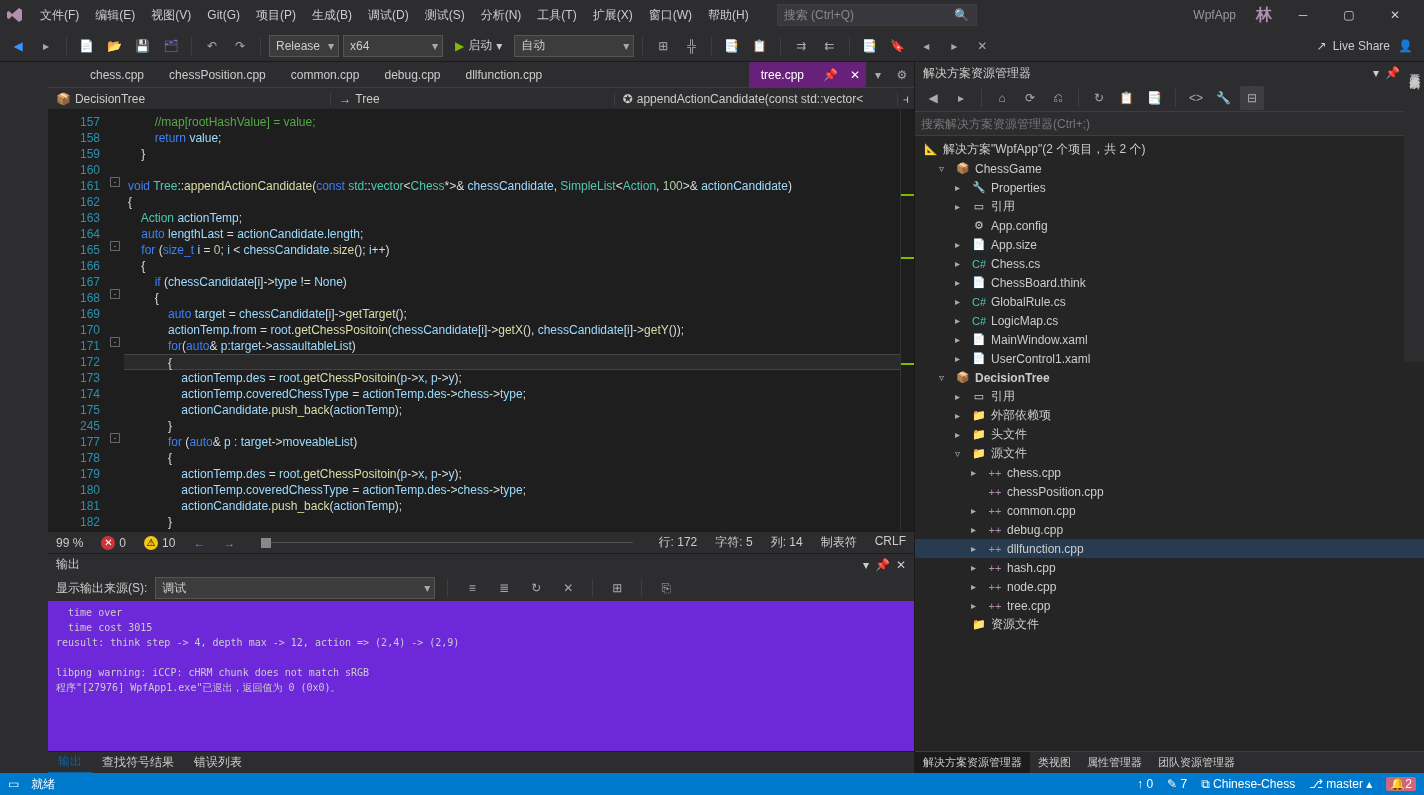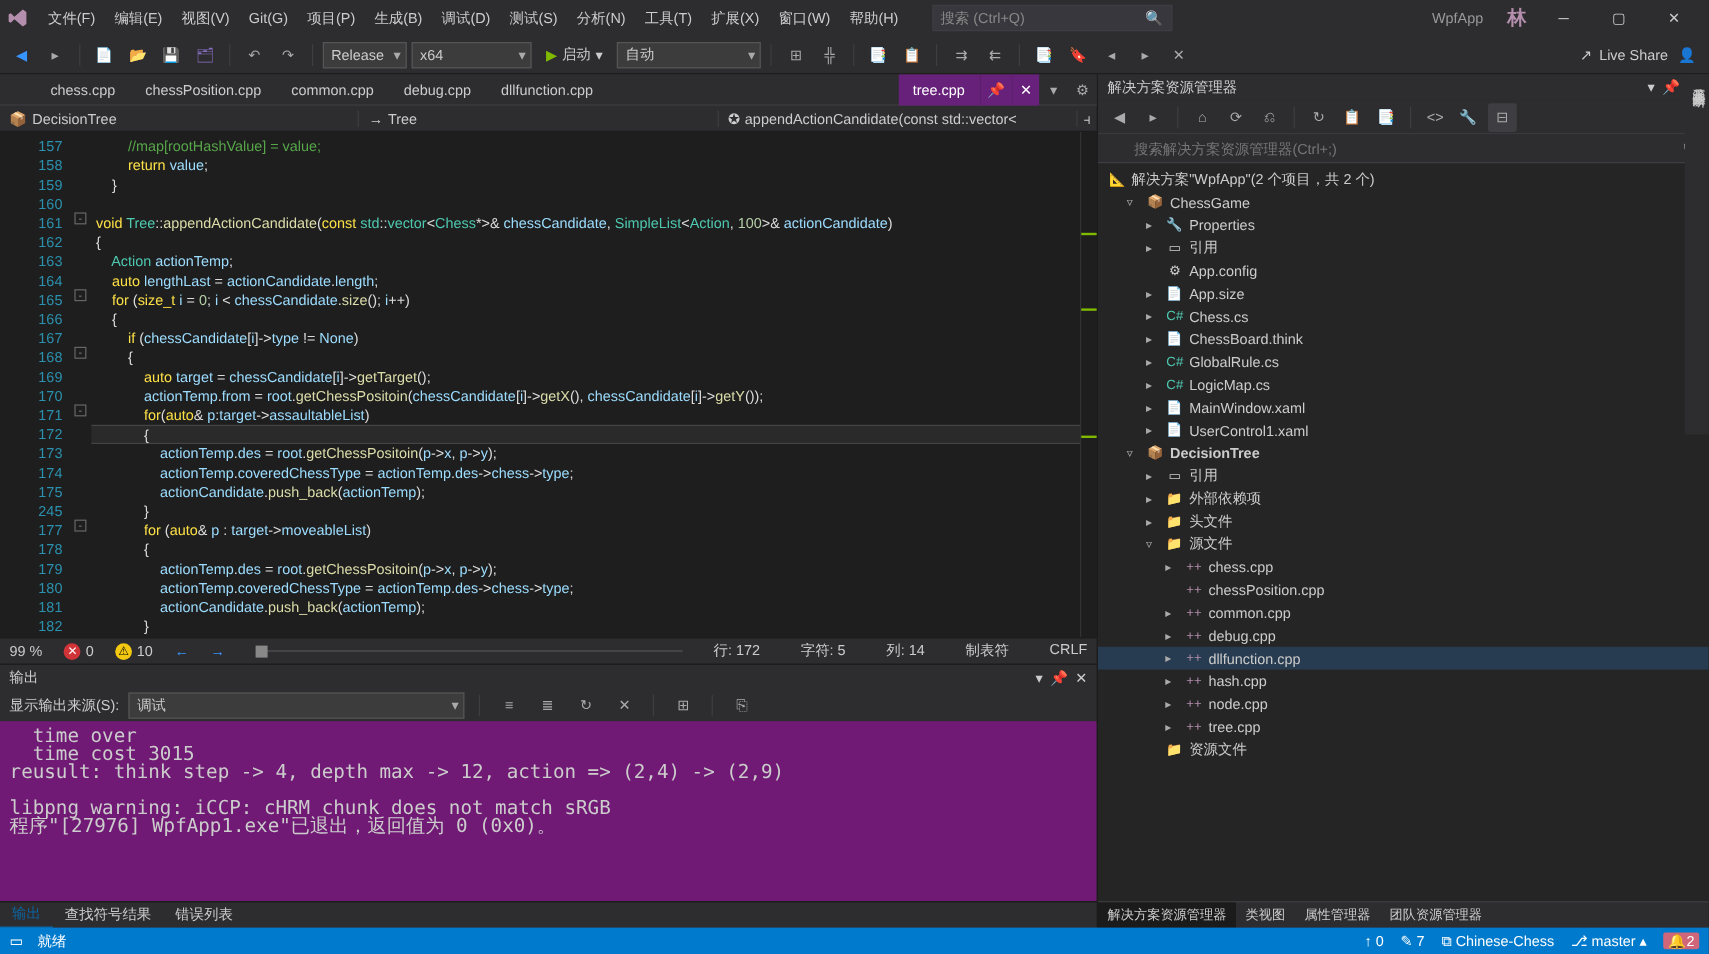--- a/index.html
+++ b/index.html
@@ -18,21 +18,21 @@
 
 .toolbar { height:32px; background:#2d2d30; border-bottom:1px solid #1b1b1b; display:flex; align-items:center; padding:0 6px; gap:4px; }
 .tbtn { width:24px; height:24px; display:flex; align-items:center; justify-content:center; border-radius:2px; cursor:pointer; color:#aaa; }
 .tsep { width:1px; height:18px; background:#3e3e42; margin:0 4px; }
 .combo { height:22px; background:#3c3c3c; border:1px solid #555; color:#ccc; padding:0 18px 0 6px; display:flex; align-items:center; position:relative; min-width:70px; cursor:pointer; }
 .combo::after { content:"▾"; position:absolute; right:4px; color:#aaa; }
 .startbtn { display:flex; align-items:center; gap:4px; color:#ccc; padding:0 8px; }
 .startbtn .play { color:#7fba00; }
 
 
-.main { display:flex; height:calc(795px - 30px - 32px - 22px); }
+.main { display:flex; height:calc(795px - 30px - 32px - 22px);padding-left:48px; }
 .editor-area { flex:1; display:flex; flex-direction:column; min-width:0; }
 .right-panel { width:510px; background:#252526; border-left:1px solid #1b1b1b; display:flex; flex-direction:column; }
 
 
 .etabs { height:26px; background:#2d2d30; display:flex; align-items:center; border-bottom:1px solid #3e3e42; padding-left:30px; position:relative; }
 .etab { padding:0 12px; height:26px; display:flex; align-items:center; color:#ccc; cursor:pointer; border-right:1px solid transparent; }
 .etab.active { background:#68217a; color:#fff; }
 .etabs .active-close { background:#68217a; color:#fff; padding:0 6px; height:26px; display:flex; align-items:center; gap:6px; }
 
 
@@ -41,52 +41,52 @@
 
 
 .codewrap { flex:1; display:flex; background:#1e1e1e; overflow:hidden; font-family:Consolas,"NSimSun",monospace; }
 .gutter { width:62px; background:#1e1e1e; color:#2b91af; text-align:right; padding:4px 10px 4px 0; line-height:16px; font-size:12px; }
 .gline { height:16px; }
 .fold { width:14px; position:relative; }
 .fmark { position:absolute; width:10px; height:10px; border:1px solid #666; color:#888; font-size:9px; display:flex; align-items:center; justify-content:center; cursor:pointer; }
 .code { flex:1; padding:4px 0; line-height:16px; font-size:12px; white-space:pre; color:#dcdcdc; overflow:hidden; }
 .cline { height:16px; padding-left:4px; }
 .cline.hl { background:#2a2a2a; border-top:1px solid #444; border-bottom:1px solid #444; }
-.kw { color:#fde047; }
+.kw { color:#3b82f6; }
 .tp { color:#4ec9b0; }
 .fn { color:#dcdcaa; }
 .cm { color:#57a64a; }
 .nm { color:#b5cea8; }
 .id { color:#9cdcfe; }
 .scrollmap { width:14px; background:#1e1e1e; border-left:1px solid #333; position:relative; }
 .scrollmap .mk { position:absolute; width:100%; height:2px; }
 
 
 .edstat { height:22px; background:#2d2d30; border-top:1px solid #1b1b1b; display:flex; align-items:center; padding:0 8px; color:#ccc; gap:18px; }
 .edstat .err { display:flex; align-items:center; gap:4px; }
 .edstat .badge { width:14px; height:14px; border-radius:50%; display:flex; align-items:center; justify-content:center; font-size:10px; }
-.edstat .right { margin-left:auto; display:flex; gap:34px; }
+.edstat .right { margin-left:auto; display:flex; gap:18px; }
 
 
 .out-hdr { height:22px; background:#2d2d30; border-top:1px solid #1b1b1b; display:flex; align-items:center; padding:0 8px; color:#ccc; }
 .out-hdr .ttl { flex:1; }
 .out-tools { height:26px; background:#2d2d30; display:flex; align-items:center; padding:0 8px; gap:8px; color:#ccc; }
-.out-body { flex:1; background:#701a75; color:#ccc; font-family:"NSimSun",Consolas,monospace; font-size:16px; padding:4px 8px; white-space:pre; overflow:auto; line-height:15px; }
+.out-body { flex:1; background:#6d28d9; color:#ccc; font-family:"NSimSun",Consolas,monospace; font-size:10px; padding:4px 8px; white-space:pre; overflow:auto; line-height:15px; }
 .out-tabs { height:22px; background:#2d2d30; border-top:1px solid #1b1b1b; display:flex; align-items:center; }
 .out-tab { padding:0 10px; color:#ccc; height:22px; display:flex; align-items:center; cursor:pointer; }
 .out-tab.active { color:#0e639c; border-bottom:2px solid #0e639c; }
 
 .editor-split { display:flex; flex-direction:column; height:220px; }
 
 
 .se-hdr { height:22px; background:#2d2d30; display:flex; align-items:center; padding:0 8px; color:#ccc; }
 .se-hdr .ttl { flex:1; }
 .se-tools { height:28px; background:#2d2d30; display:flex; align-items:center; padding:0 6px; gap:4px; border-bottom:1px solid #3e3e42; }
 .se-search { height:24px; background:#2d2d30; border-bottom:1px solid #3e3e42; display:flex; align-items:center; padding:0 6px; }
-.se-search input { flex:1; background:transparent; border:none; color:#ccc; outline:none;margin-left:24px; }
+.se-search input { flex:1; background:transparent; border:none; color:#ccc; outline:none; }
 .se-tree { flex:1; overflow:auto; padding:4px 0; color:#ccc; }
 .tn { display:flex; align-items:center; height:19px; padding-left:8px; cursor:pointer; gap:4px; }
 .tn.sel { background:#3399ff33; }
 .tn .arr { width:12px; color:#aaa; font-size:10px; }
 .tn .ic { width:16px; display:flex; align-items:center; justify-content:center; font-size:11px; }
 .se-bottom-tabs { height:22px; background:#2d2d30; border-top:1px solid #3e3e42; display:flex; align-items:center; }
 .se-bottom-tabs .t { padding:0 8px; color:#ccc; height:22px; display:flex; align-items:center; cursor:pointer; font-size:11px; }
 .se-bottom-tabs .t.active { background:#1b1b1b; }
 .right-rail { position:absolute; right:0; top:62px; width:20px; height:300px; writing-mode:vertical-rl; color:#ccc; background:#2d2d30; padding:4px 2px; font-size:11px; }
 

